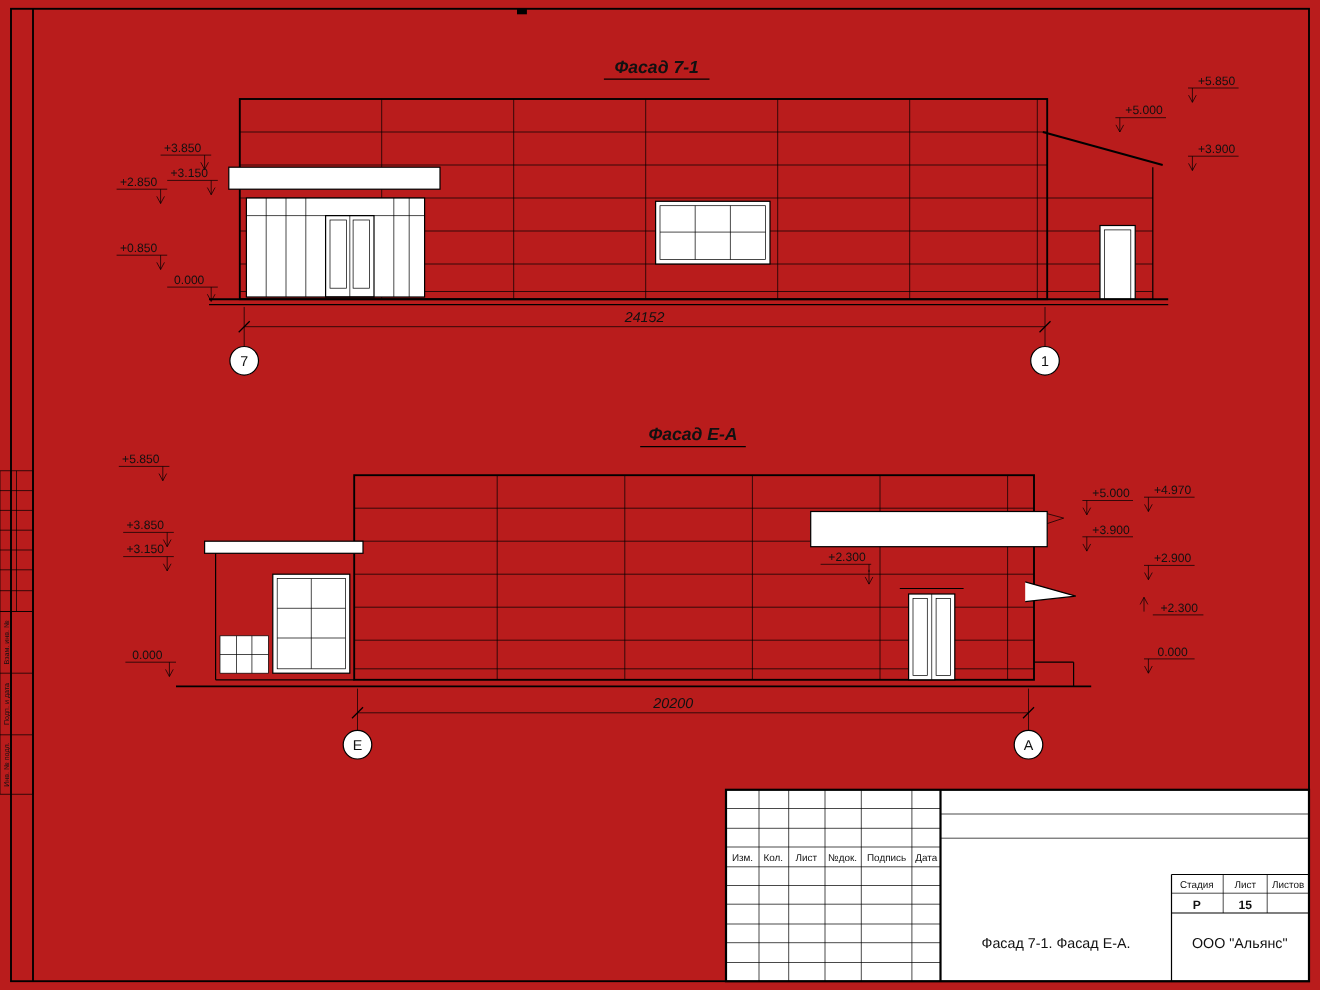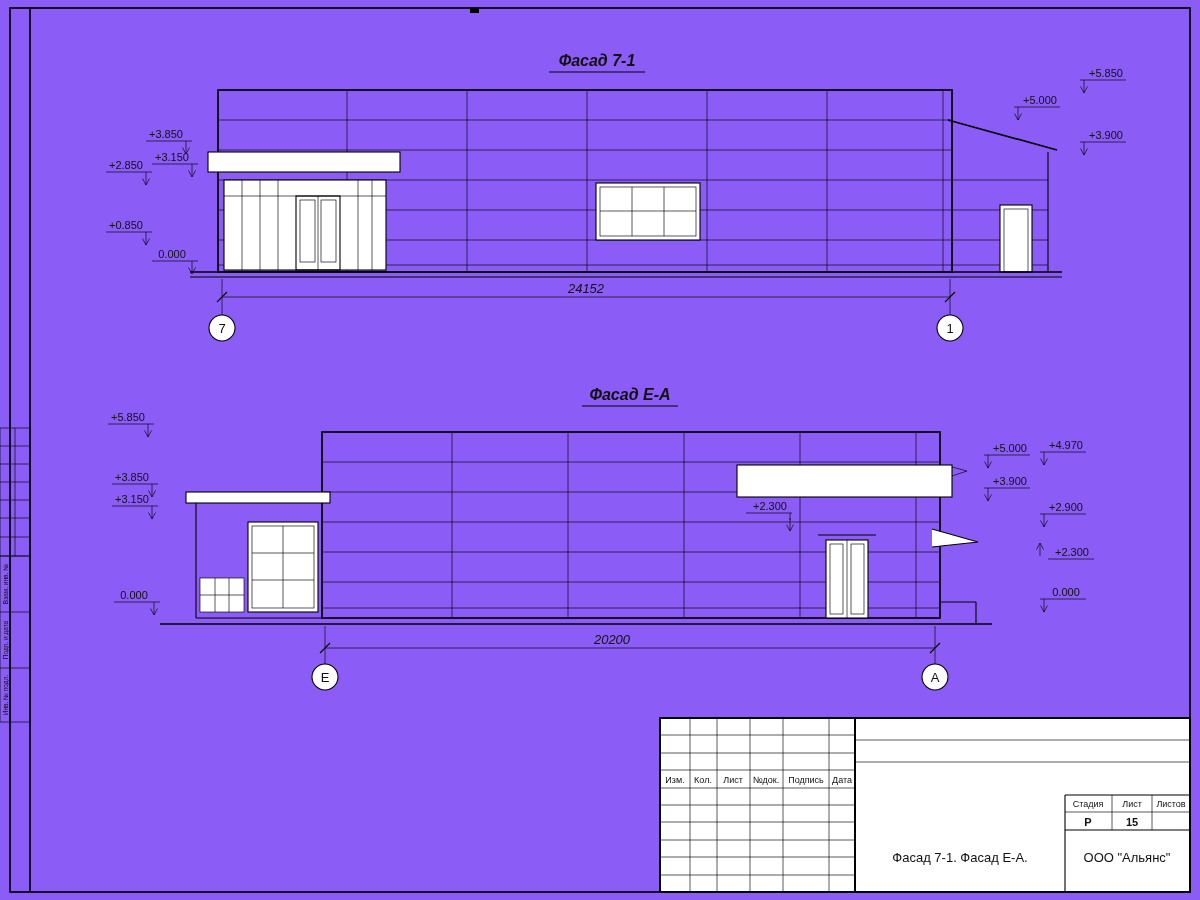--- a/index.html
+++ b/index.html
@@ -1,16 +1,16 @@
 <!DOCTYPE html>
 <html><head>
 <meta charset="utf-8">
 <style>
   html,body{margin:0;padding:0;background:#d9d9d9;}
-  .sheet{width:1200px;height:900px;background:#8b5cf6;position:relative;margin:0 auto;overflow:hidden;}
+  .sheet{width:1200px;height:900px;background:#b91c1c;position:relative;margin:0 auto;overflow:hidden;}
   svg{display:block;}
   svg text{font-family:"Liberation Sans","DejaVu Sans",sans-serif;fill:#111;}
   .t-title{font-size:16px;font-style:italic;font-weight:bold;}
   .t-dim{font-size:13px;font-style:italic;}
   .t-mark{font-size:11px;}
   .t-axis{font-size:13px;}
   .t-tb-s{font-size:9px;}
   .t-tb-m{font-size:11px;font-weight:bold;}
   .t-tb-name{font-size:13px;}
   .t-side{font-size:6.5px;}

